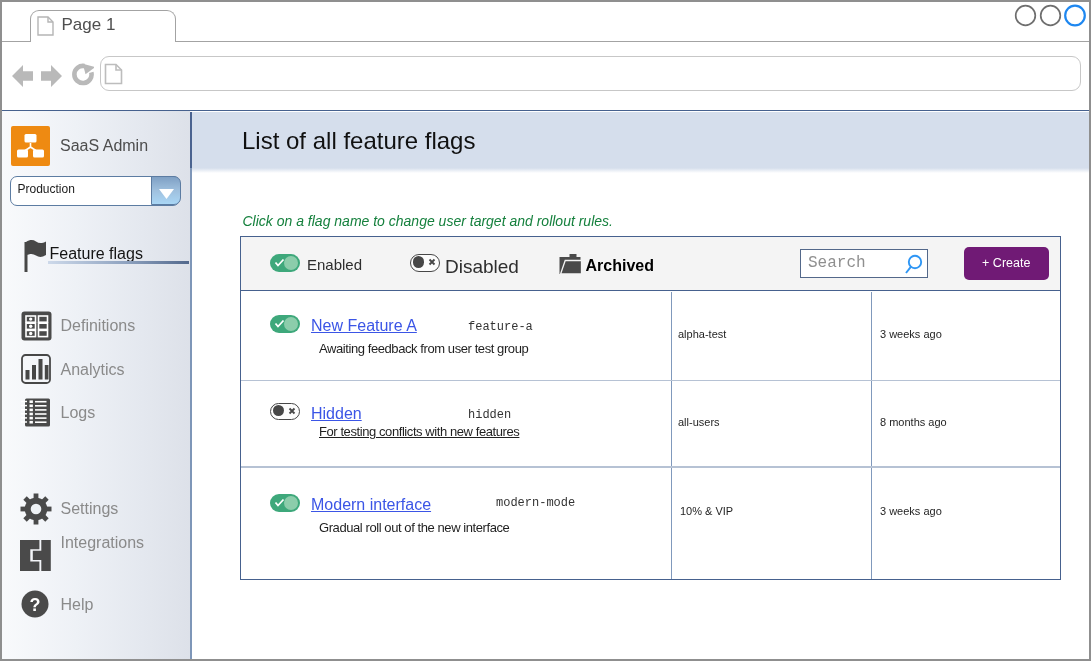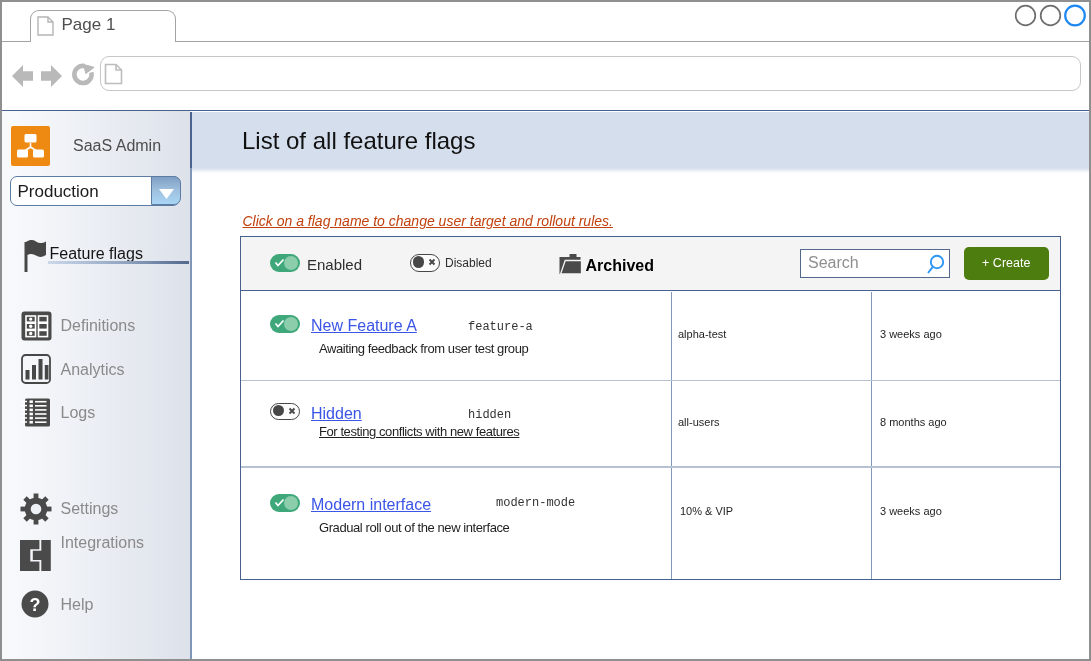--- a/index.html
+++ b/index.html
@@ -31,22 +31,22 @@
   #tborder{position:absolute;left:0;top:0;right:0;bottom:0;border:1.6px solid #46618e;}
   #thead{position:absolute;left:0;top:0;right:0;height:54px;background:#f4f4f4;border-bottom:1.6px solid #46618e;box-sizing:content-box;}
   .rowsep{position:absolute;left:1px;right:1px;height:1.5px;background:#b6c2d4;}
   .colsep{position:absolute;top:55.5px;bottom:1px;width:1.6px;background:#8099bc;}
   
   .tg{position:absolute;width:30px;height:17.5px;border-radius:9px;background:#3ea87b;}
   .tg .knob{position:absolute;right:1.7px;top:1.7px;width:14px;height:14px;border-radius:50%;background:#8ccdab;}
   .tgd{position:absolute;width:30px;height:17.5px;border-radius:9px;background:#fcfcfc;border:1.7px solid #474747;box-sizing:border-box;}
   .tgd .knob{position:absolute;left:1.6px;top:1.4px;width:11.3px;height:11.3px;border-radius:50%;background:#474747;}
   
-  #search{position:absolute;left:560px;top:12.5px;width:150px;height:29px;background:#fff;border:1.5px solid #53688a;box-sizing:border-box;}
-  #create{position:absolute;left:723.5px;top:11px;width:85.5px;height:32.5px;background:#4d7c0f;border-radius:5px;color:#fff;font-size:12.5px;text-align:center;line-height:32.5px;}
+  #search{position:absolute;left:560px;top:12.5px;width:128px;height:29px;background:#fff;border:1.5px solid #53688a;box-sizing:border-box;font-family:Liberation Mono, monospace;}
+  #create{position:absolute;left:723.5px;top:11px;width:85.5px;height:32.5px;background:#701a75;border-radius:5px;color:#fff;font-size:12.5px;text-align:center;line-height:32.5px;}
   a.lnk{color:#3b55e6;text-decoration:underline;}
   .mono{font-family:"Liberation Mono",monospace;font-size:12px;color:#333;}
   .desc{font-size:13px;letter-spacing:-0.42px;color:#1f1f1f;}
   .small{font-size:11px;color:#1f1f1f;}
   .mi{font-size:16px;color:#8a8a8a;}
 </style>
 </head>
 <body>
 <div id="frame" class="abs"></div>
 <div id="hline" class="abs"></div>
@@ -82,23 +82,23 @@
 <div id="sidebar" class="abs">
   <div id="logo"></div>
   <svg style="position:absolute;left:16px;top:22px" width="29" height="27" viewBox="0 0 29 27">
     <g stroke="#fff" stroke-width="1.6" fill="none">
       <path d="M14.5 11 v4 M14.5 15 L7 20 M14.5 15 L22 20"></path>
     </g>
     <rect x="8.5" y="2" width="12" height="8.5" rx="1.5" fill="#fff"></rect>
     <rect x="1" y="17.5" width="11" height="8" rx="1.5" fill="#fff"></rect>
     <rect x="17" y="17.5" width="11" height="8" rx="1.5" fill="#fff"></rect>
   </svg>
-  <div class="txt" style="left:73px;top:28px;font-size:16px;color:#4d4d4d;">SaaS Admin</div>
+  <div class="txt" style="left:60px;top:28px;font-size:16px;color:#4d4d4d;">SaaS Admin</div>
   <div id="dd">
-    <div class="txt" style="left:6.5px;top:6px;font-size:17px;color:#1c1c1c;">Production</div>
+    <div class="txt" style="left:6.5px;top:6px;font-size:12px;color:#1c1c1c;">Production</div>
     <div id="ddbtn">
       <svg width="17" height="12" viewBox="0 0 17 12">
           <path d="M1 1 h15 l-7.5 10 z" fill="#fff"></path>
         </svg>
     </div>
   </div>
 
   <svg style="position:absolute;left:24px;top:129px" width="24" height="33" viewBox="0 0 24 33">
     <path d="M2 3 v30" stroke="#474747" stroke-width="3" fill="none"></path>
     <path d="M2 3 C6 0.5 9 0.5 12 2.5 C15 4.5 18 4.5 22 2.5 L22 16 C18 18.5 15 18.5 12 16.5 C9 14.5 6 14.5 2 16.5 z" fill="#474747"></path>
@@ -187,21 +187,21 @@
   <div class="txt mi" style="left:60.5px;top:425px;">Integrations</div>
   <svg style="position:absolute;left:21px;top:480px" width="28" height="28" viewBox="0 0 28 28">
     <circle cx="14" cy="14" r="13.5" fill="#4a4a4a"></circle>
     <text x="14" y="20.5" text-anchor="middle" font-family="Liberation Sans" font-size="18" font-weight="bold" fill="#fff">?</text>
   </svg>
   <div class="txt mi" style="left:60.5px;top:486.5px;">Help</div>
 </div>
 
 <div id="band" class="abs"></div>
 <div class="txt" style="left:242px;top:129px;font-size:24px;font-weight:400;color:#111;">List of all feature flags</div>
-<div class="txt" style="left:242.5px;top:214px;font-size:14px;font-style:italic;color:#c2410c;text-decoration:underline;">Click on a flag name to change user target and rollout rules.</div>
+<div class="txt" style="left:242.5px;top:214px;font-size:14px;font-style:italic;color:#15803d;">Click on a flag name to change user target and rollout rules.</div>
 
 <div id="tbl" class="abs">
   <div id="thead"></div>
   <div id="tborder"></div>
   <div class="colsep" style="left:430.5px;"></div>
   <div class="colsep" style="left:630.5px;"></div>
   <div class="rowsep" style="top:143.5px;"></div>
   <div class="rowsep" style="top:230px;"></div>
 
   <div class="tg" style="left:30px;top:18px;">
@@ -210,21 +210,21 @@
       </svg>
     <div class="knob"></div>
   </div>
   <div class="txt" style="left:67px;top:20.5px;font-size:15px;color:#2e2e2e;">Enabled</div>
   <div class="tgd" style="left:170px;top:18px;">
     <div class="knob"></div>
     <svg width="8" height="8" style="position:absolute;left:17px;top:3px" viewBox="0 0 8 8">
         <path d="M1.5 1.5 L6.5 6.5 M6.5 1.5 L1.5 6.5" stroke="#474747" stroke-width="1.9"></path>
       </svg>
   </div>
-  <div class="txt" style="left:205px;top:20.5px;font-size:12px;color:#2e2e2e;">Disabled</div>
+  <div class="txt" style="left:205px;top:20.5px;font-size:19px;color:#2e2e2e;">Disabled</div>
   <svg style="position:absolute;left:319px;top:16.5px" width="23" height="22" viewBox="0 0 23 22">
     <path d="M0.5 21 L0.5 4 L10.5 4 L10.5 1 L17.5 1 L17.5 4 L21.5 4 L21.5 21 Z" fill="#4a4a4a"></path>
     <path d="M1.6 21 L6.2 7.5 L22.5 7.5 L22.5 21 Z" fill="#4a4a4a" stroke="#f4f4f4" stroke-width="1.3"></path>
   </svg>
   <div class="txt" style="left:345.5px;top:22px;font-size:16px;font-weight:700;color:#000000;text-align:center;">Archived</div>
   <div id="search">
     <div class="txt" style="left:7px;top:5.5px;font-size:16px;color:#8f8f8f;">Search</div>
     <svg style="position:absolute;right:3px;top:4px" width="22" height="22" viewBox="0 0 22 22">
       <circle cx="13" cy="8" r="6.2" fill="none" stroke="#2e96f5" stroke-width="1.9"></circle>
       <line x1="8.8" y1="12.8" x2="4" y2="19" stroke="#2e96f5" stroke-width="1.9"></line>

